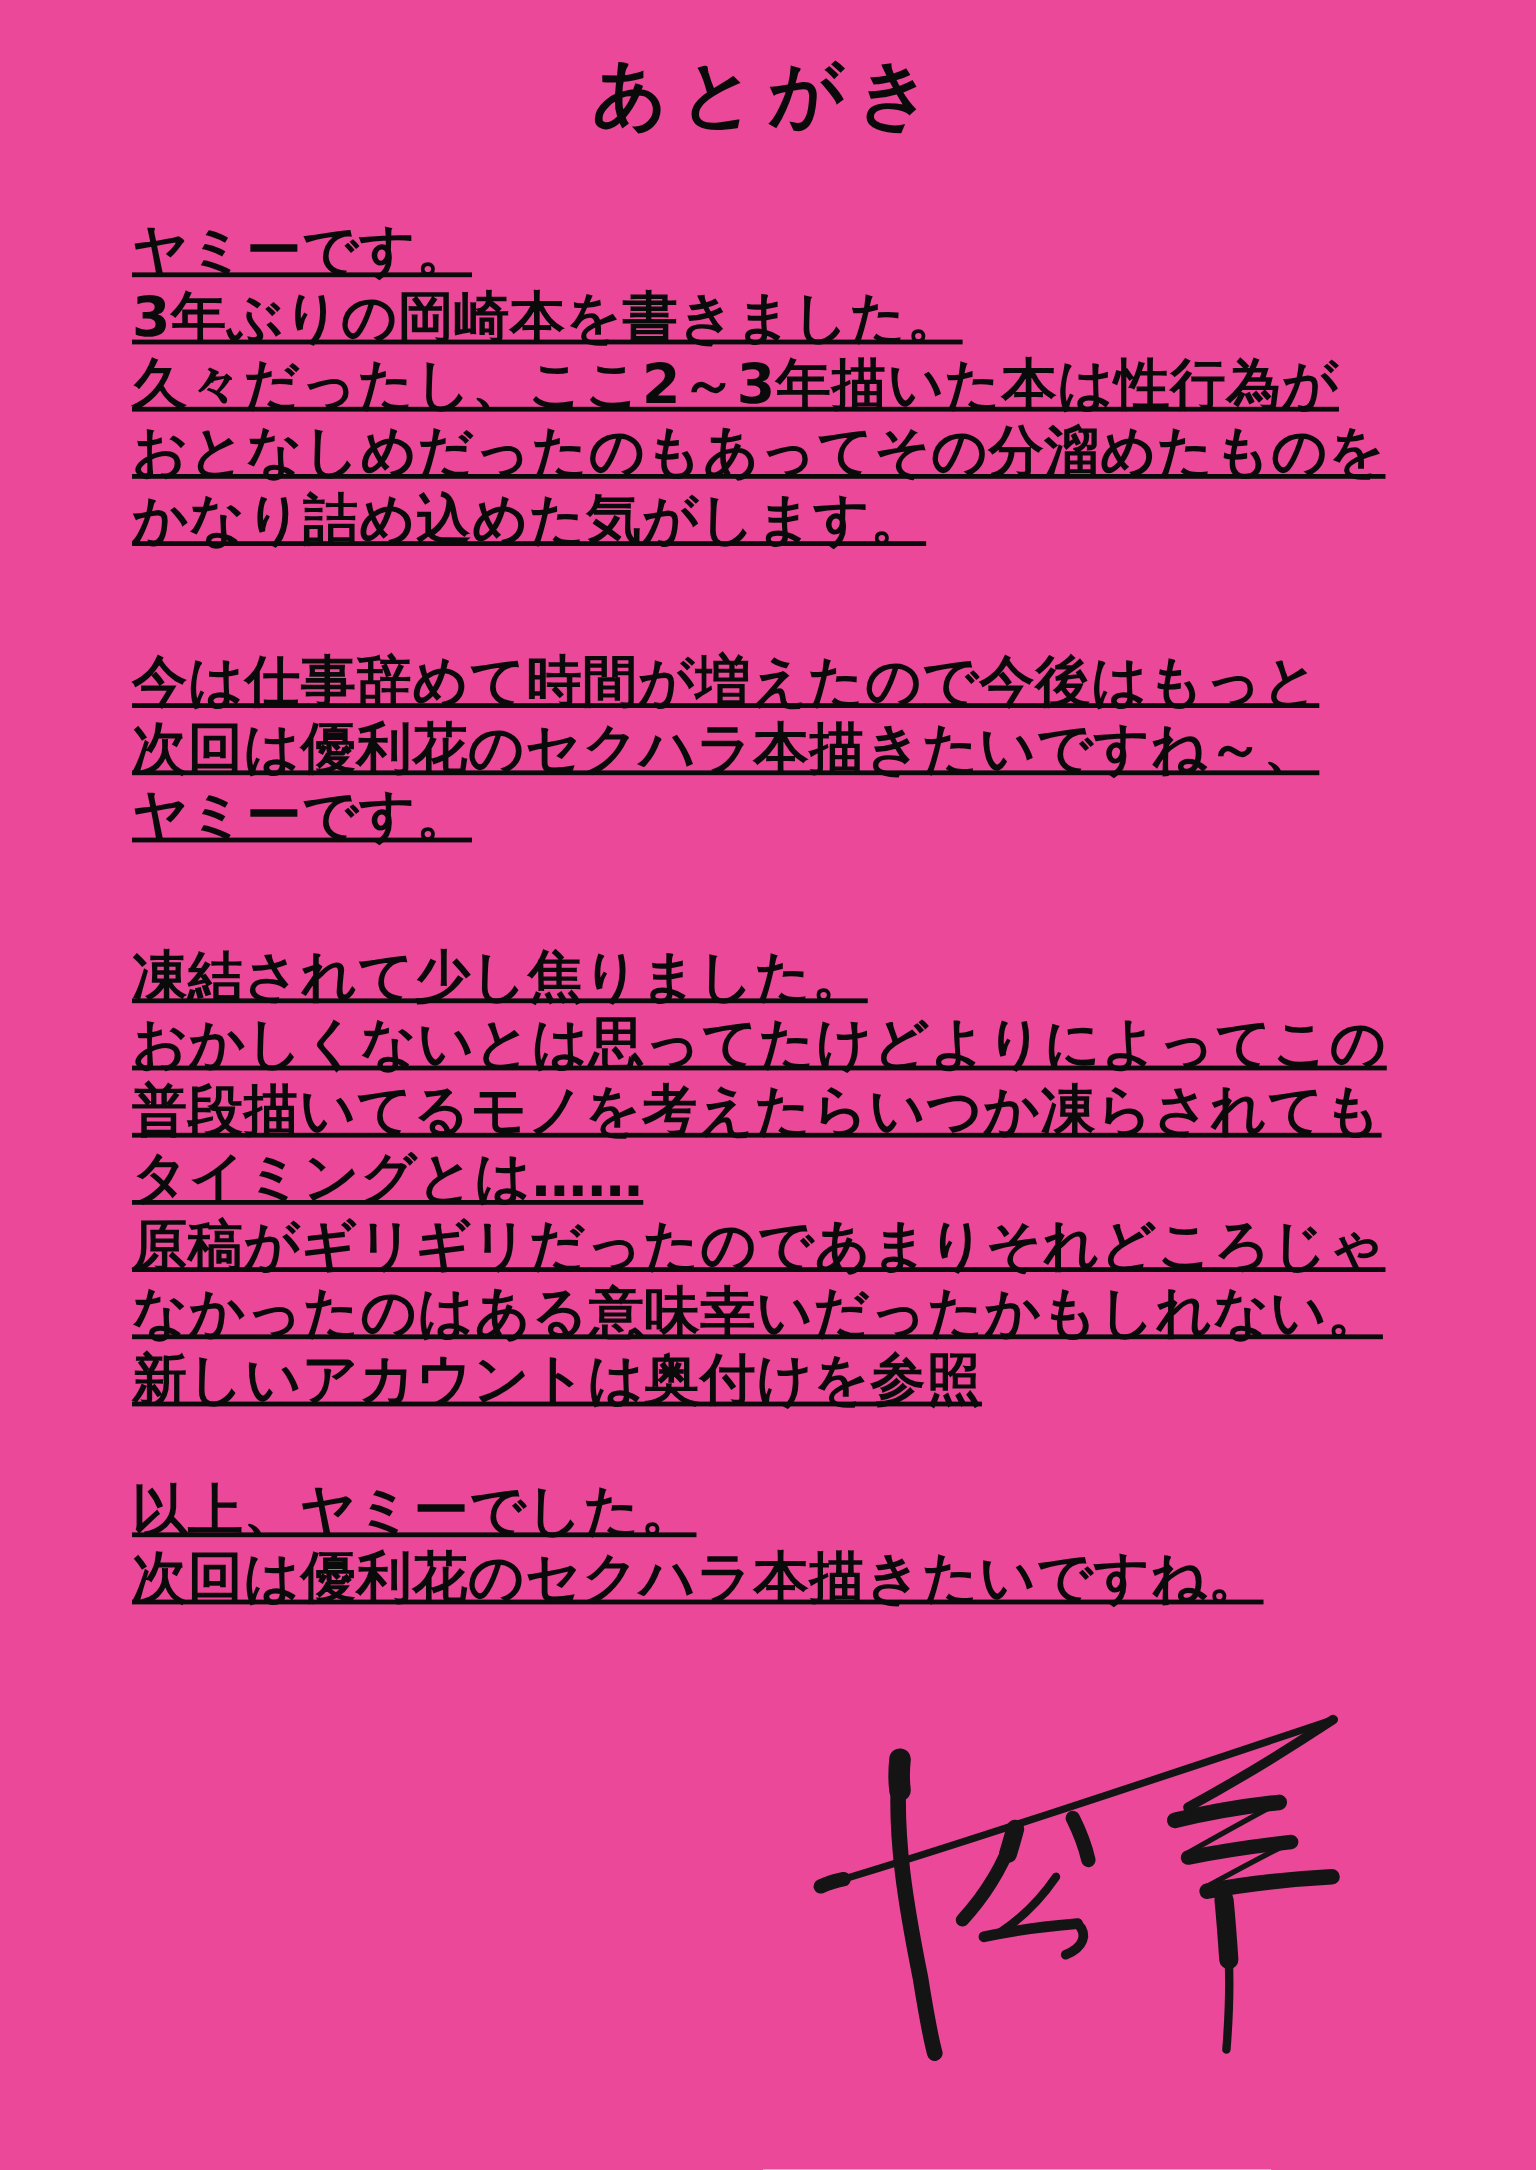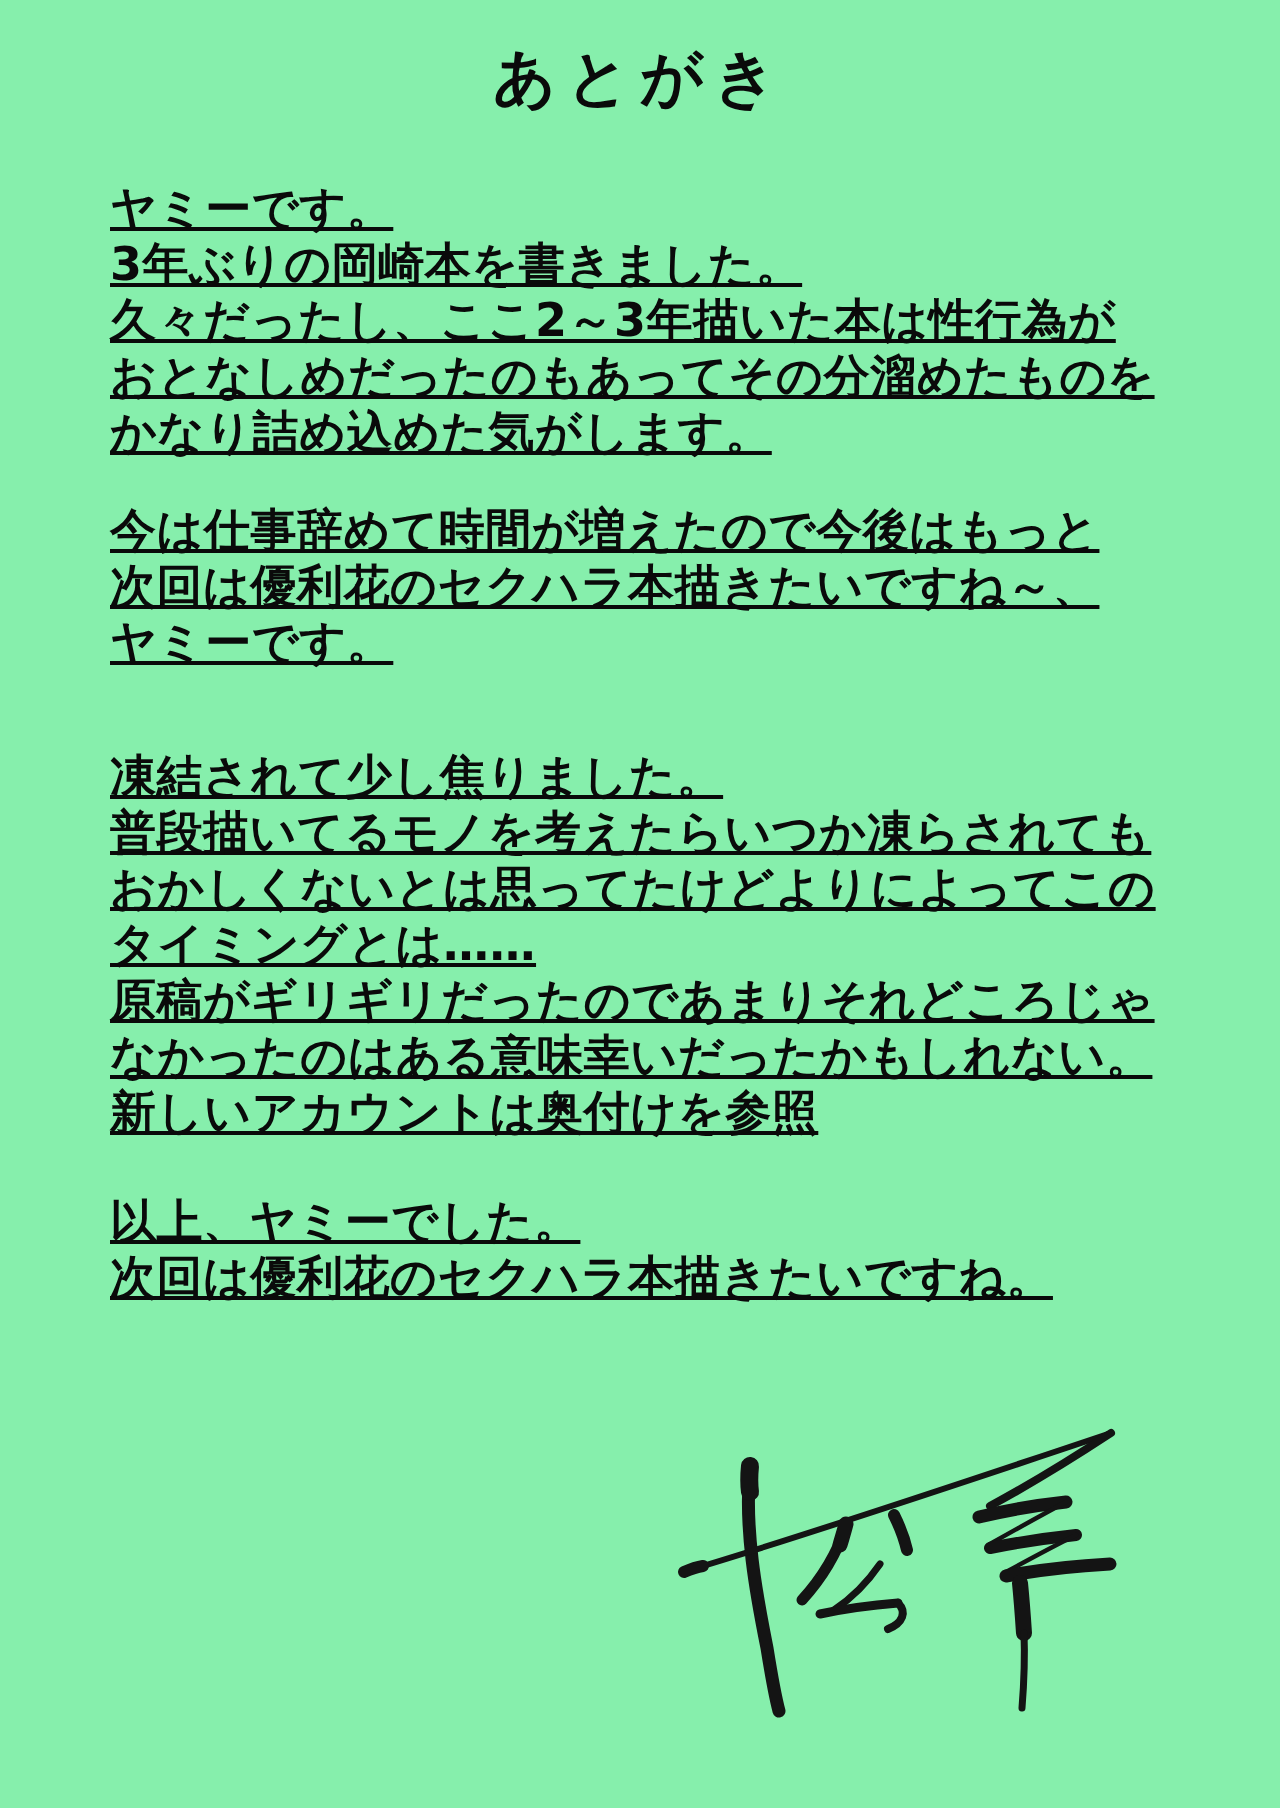--- a/index.html
+++ b/index.html
@@ -5,21 +5,21 @@
   html, body {
     margin: 0;
     padding: 0;
     background: #e8e8e8;
   }
   .page {
     position: relative;
     width: 1280px;
     height: 1808px;
     margin: 0 auto;
-    background: #86efac;
+    background: #ec4899;
     overflow: hidden;
     font-family: "DejaVu Sans", sans-serif;
     color: #0a0a0a;
   }
   .page-title {
     position: absolute;
     top: 42px;
     left: 0;
     width: 100%;
     text-align: center;
@@ -32,21 +32,21 @@
     position: absolute;
     top: 180px;
     left: 110px;
     width: 1094px;
     font-size: 46px;
     font-weight: 700;
     line-height: 56px;
     letter-spacing: 0.5px;
   }
   .para { margin: 0; text-decoration: underline; }
-  .para.p2 { margin-top: 42px; }
+  .para.p2 { margin-top: 79px; }
   .para.p3 { margin-top: 78px; }
   .para.p4 { margin-top: 53px; }
   .line {
     white-space: nowrap;
     height: 56px;
   }
   .signature-wrap {
     position: absolute;
     left: 668px;
     top: 1418px;
@@ -77,22 +77,22 @@
     </div>
 
     <div class="para p2">
       <div class="line">今は仕事辞めて時間が増えたので今後はもっと</div>
       <div class="line">次回は優利花のセクハラ本描きたいですね～、</div>
       <div class="line">ヤミーです。</div>
     </div>
 
     <div class="para p3">
       <div class="line">凍結されて少し焦りました。</div>
+      <div class="line">おかしくないとは思ってたけどよりによってこの</div>
       <div class="line">普段描いてるモノを考えたらいつか凍らされても</div>
-      <div class="line">おかしくないとは思ってたけどよりによってこの</div>
       <div class="line">タイミングとは……</div>
       <div class="line">原稿がギリギリだったのであまりそれどころじゃ</div>
       <div class="line">なかったのはある意味幸いだったかもしれない。</div>
       <div class="line">新しいアカウントは奥付けを参照</div>
     </div>
 
     <div class="para p4">
       <div class="line">以上、ヤミーでした。</div>
       <div class="line">次回は優利花のセクハラ本描きたいですね。</div>
     </div>

